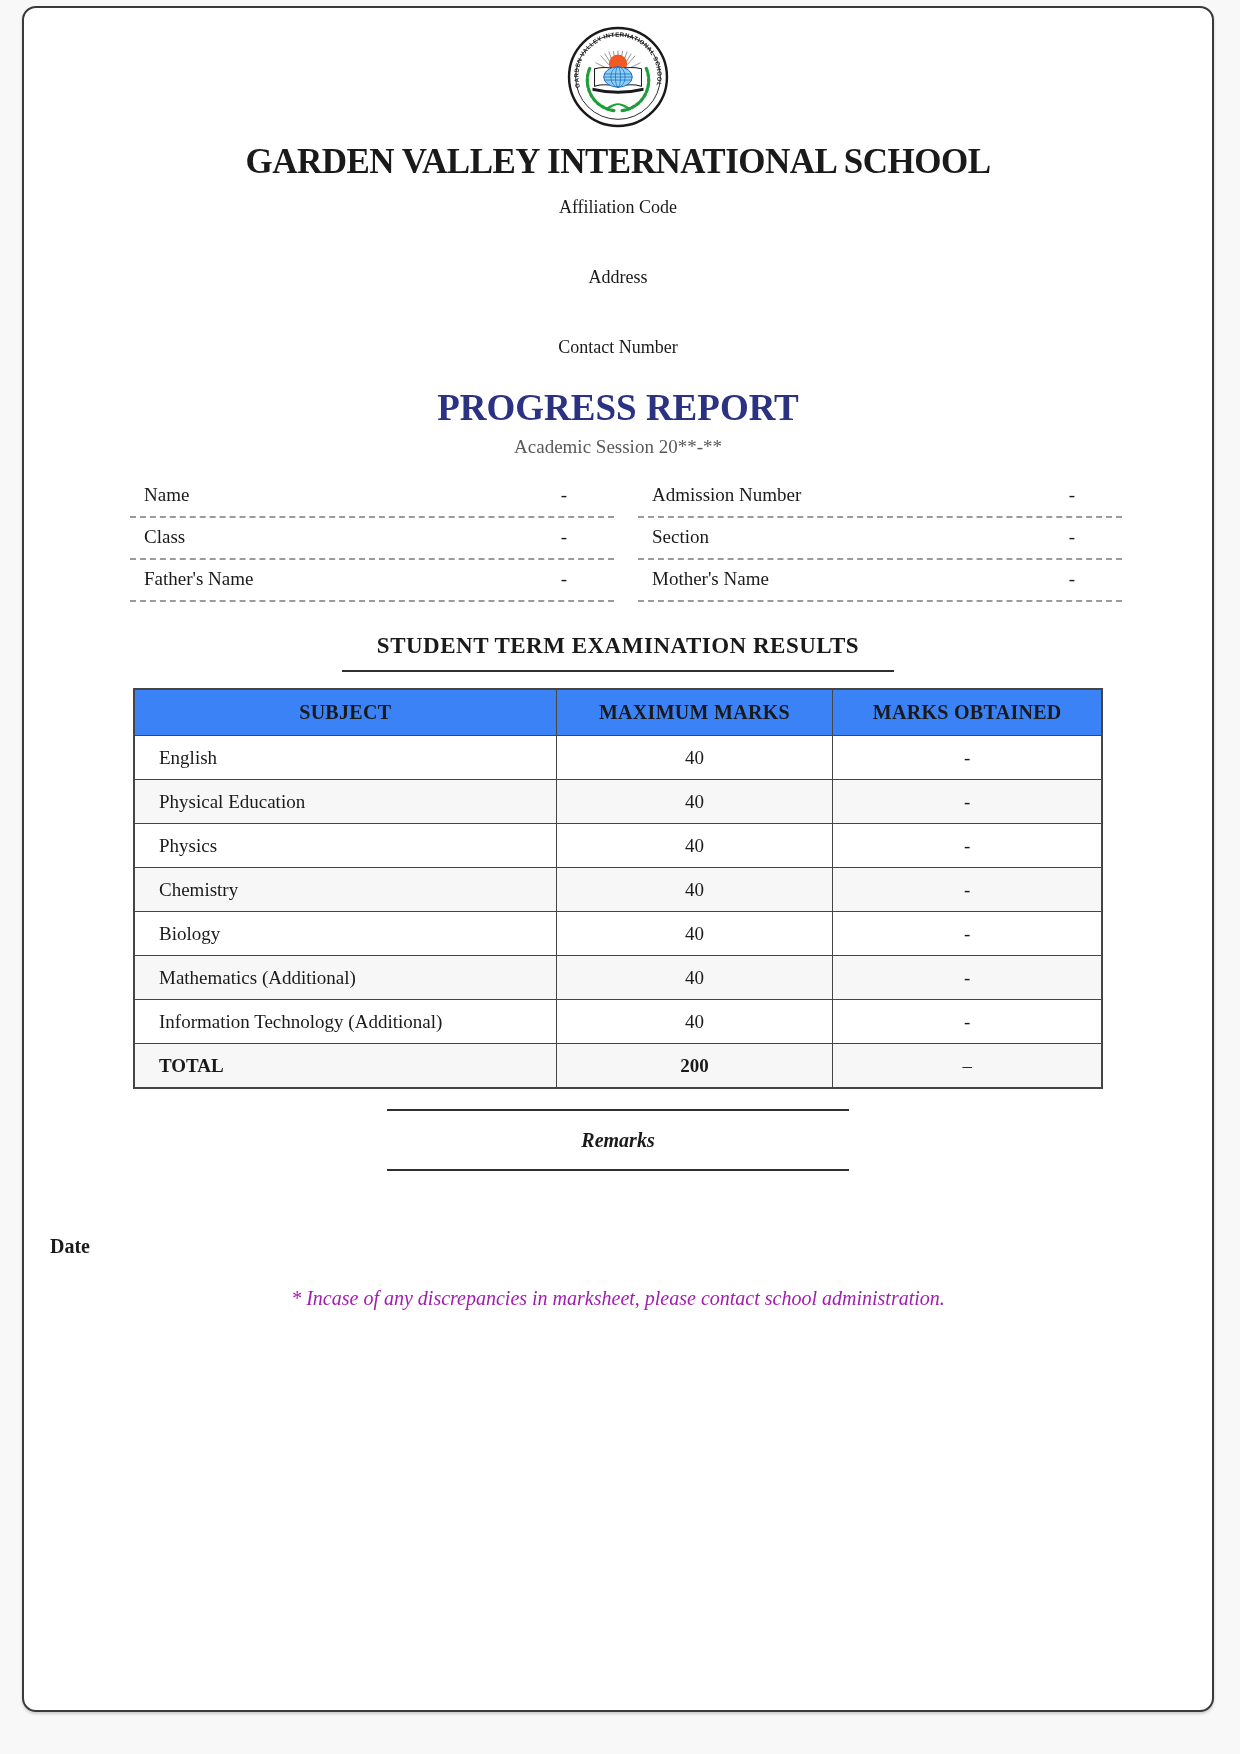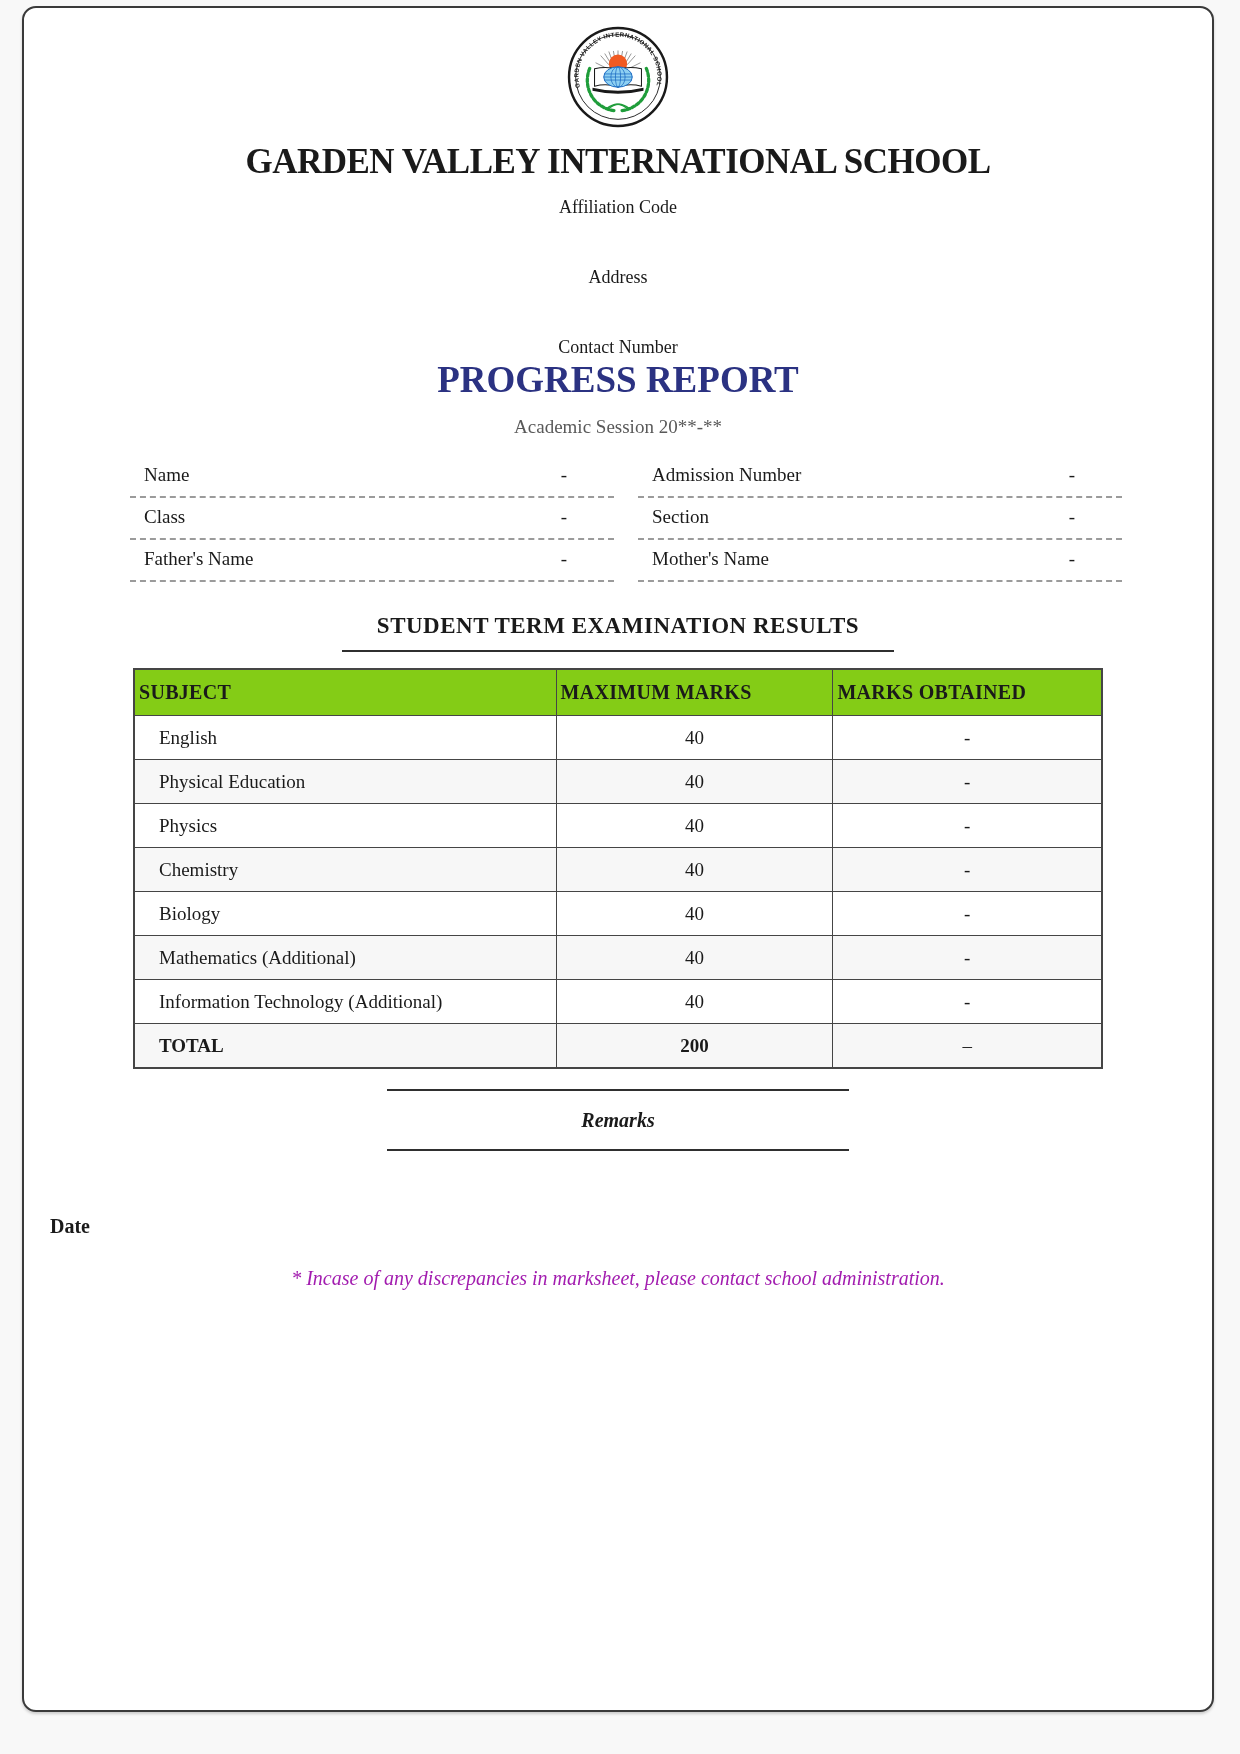--- a/index.html
+++ b/index.html
@@ -26,25 +26,25 @@
   .school-name{
     margin-top:14px;
     font-size:35px;font-weight:bold;
     letter-spacing:-0.5px;line-height:40px;
   }
   .sub-line{font-size:18px;line-height:22px;}
   .sub-line.aff{margin-top:14px;}
   .sub-line.addr{margin-top:48px;}
   .sub-line.contact{margin-top:48px;font-family:Liberation Serif, serif;}
   .report-title{
-    margin-top:0;
+    margin-top:28px;
     font-size:37px;font-weight:bold;line-height:44px;
     color:#2b3282;
   }
-  .session{margin-top:12px;font-size:19px;line-height:26px;color:#595959;}
+  .session{margin-top:4px;font-size:19px;line-height:26px;color:#595959;}
 
   .fields{
     margin:16px 90px 0 106px;
     display:grid;
     grid-template-columns:1fr 1fr;
     column-gap:24px;
   }
   .field-cell{
     display:flex;justify-content:space-between;align-items:baseline;
     font-size:19px;line-height:26px;
@@ -64,24 +64,24 @@
   }
   .results-table{
     width:970px;
     margin:16px auto 0 auto;
     border-collapse:collapse;
     border:2px solid #454545;
     font-size:19px;
   }
   .results-table th{
     border:1.5px solid #454545;
-    background:#84cc16;
+    background:#3b82f6;
     font-size:20px;font-weight:bold;letter-spacing:0.3px;
     padding:11px 4px;
-    text-align:left;
+    text-align:center;
   }
   .results-table td{
     border:1.5px solid #454545;
     padding:9px 4px;
     line-height:25px;
   }
   .results-table td.c-sub{text-align:left;padding-left:24px;}
   .results-table td.c-num{text-align:center;}
   .results-table th:nth-child(1),.results-table td:nth-child(1){width:43.6%;}
   .results-table th:nth-child(2),.results-table td:nth-child(2){width:28.6%;}

